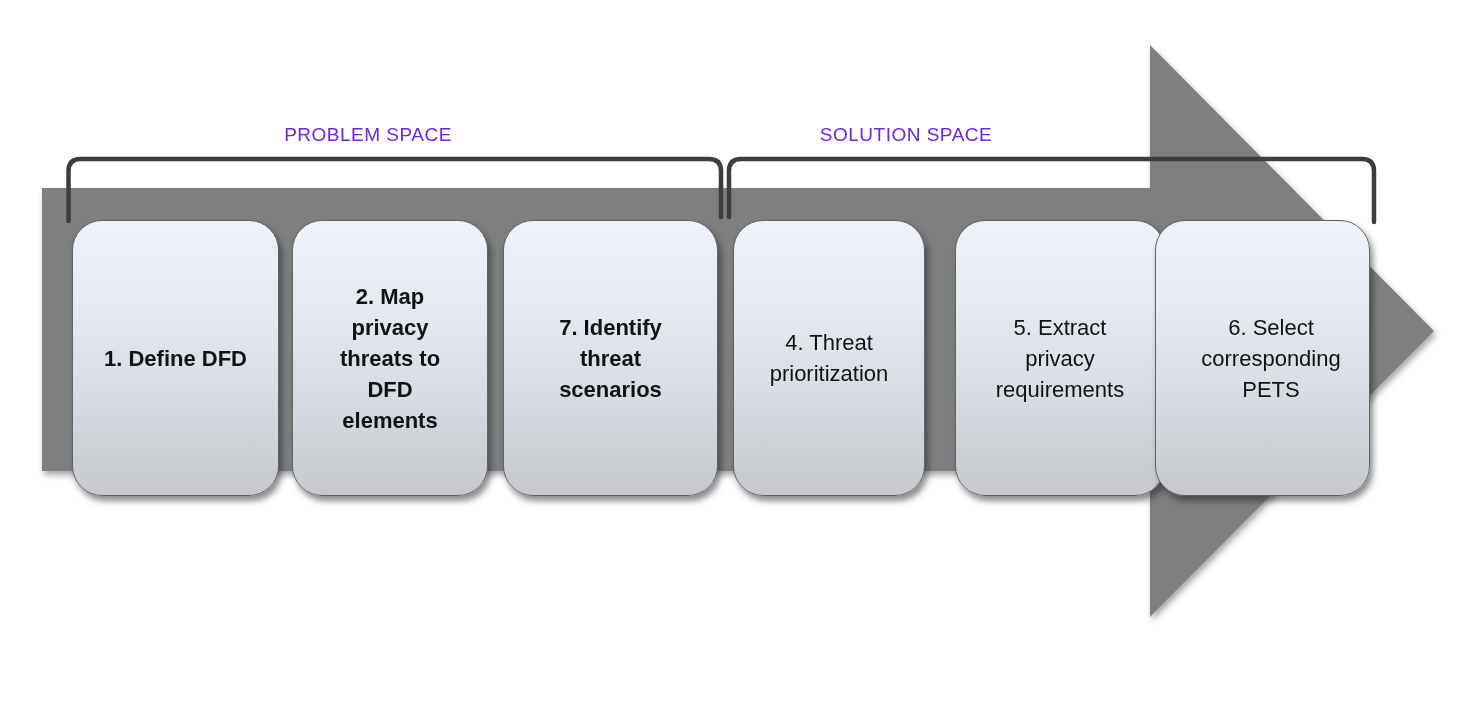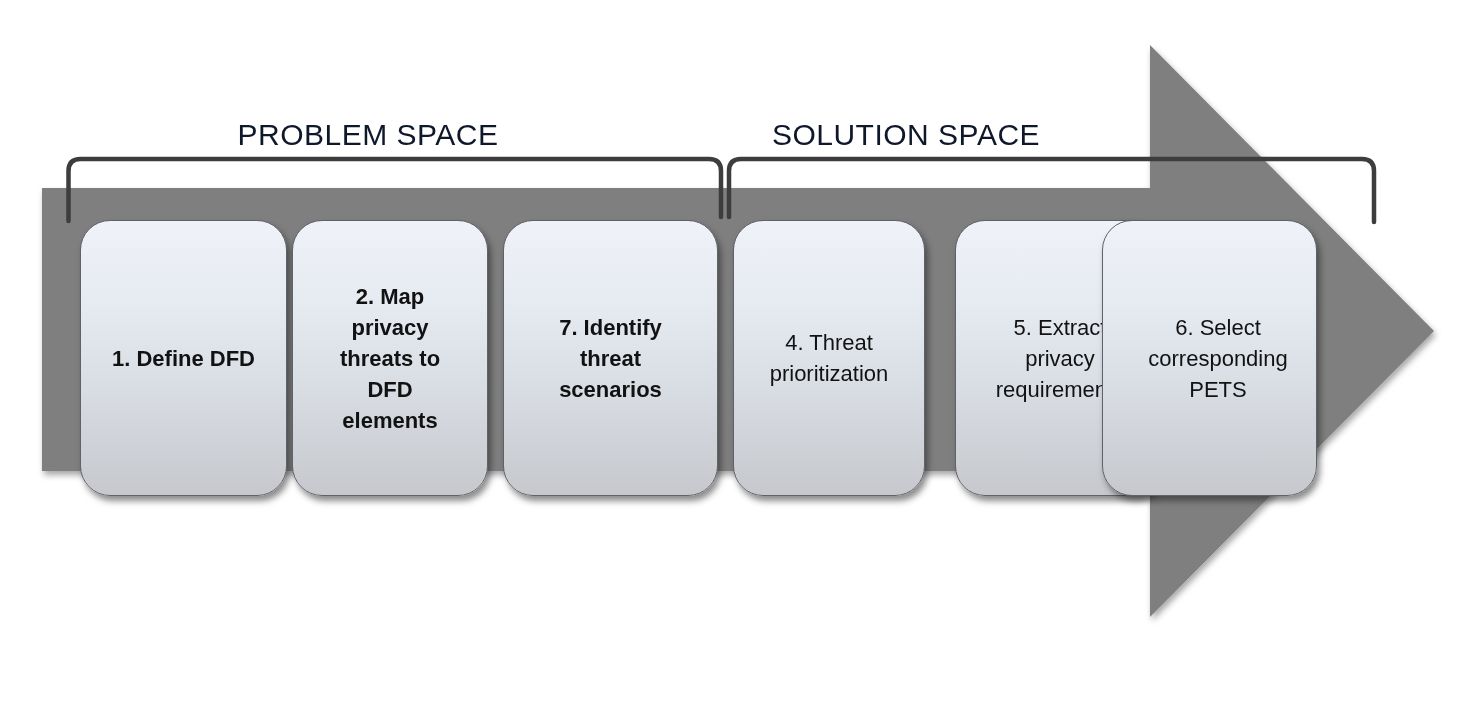--- a/index.html
+++ b/index.html
@@ -19,24 +19,24 @@
     position: absolute;
     left: 0;
     top: 0;
     width: 1472px;
     height: 711px;
   }
   .space-label {
     position: absolute;
     top: 119px;
     transform: translateX(-50%);
-    font-size: 30px;
+    font-size: 19px;
     line-height: 32px;
     letter-spacing: 0.5px;
-    color: #0f172a;
+    color: #6d28d9;
     white-space: nowrap;
   }
   .space-label.problem { left: 368px; }
   .space-label.solution { left: 906px; text-align: right; }
 
   .step {
     position: absolute;
     top: 220px;
     height: 276px;
     box-sizing: border-box;
@@ -51,26 +51,26 @@
   }
   .step .step-label {
     white-space: pre-line;
     font-size: 22px;
     line-height: 31px;
     color: #121212;
     padding: 0 8px;
   }
   .step.bold .step-label { font-weight: bold; }
 
-  .s1 { left: 72px;  width: 207px; margin-left: 8px; }
+  .s1 { left: 72px;  width: 207px; }
   .s2 { left: 292px; width: 196px; }
   .s3 { left: 503px; width: 215px; }
   .s4 { left: 733px; width: 192px; }
   .s5 { left: 955px; width: 210px; }
-  .s6 { left: 1102px; width: 215px; padding-left: 17px; }
+  .s6 { left: 1155px; width: 215px; padding-left: 17px; }
 </style>
 </head>
 <body>
 
 <div class="canvas">
 
   <svg class="arrow-svg" viewBox="0 0 1472 711" xmlns="http://www.w3.org/2000/svg">
     <defs>
       <filter id="arrow-shadow" x="-5%" y="-5%" width="115%" height="115%">
         <feDropShadow dx="2" dy="4" stdDeviation="3" flood-color="#000000" flood-opacity="0.35"></feDropShadow>

